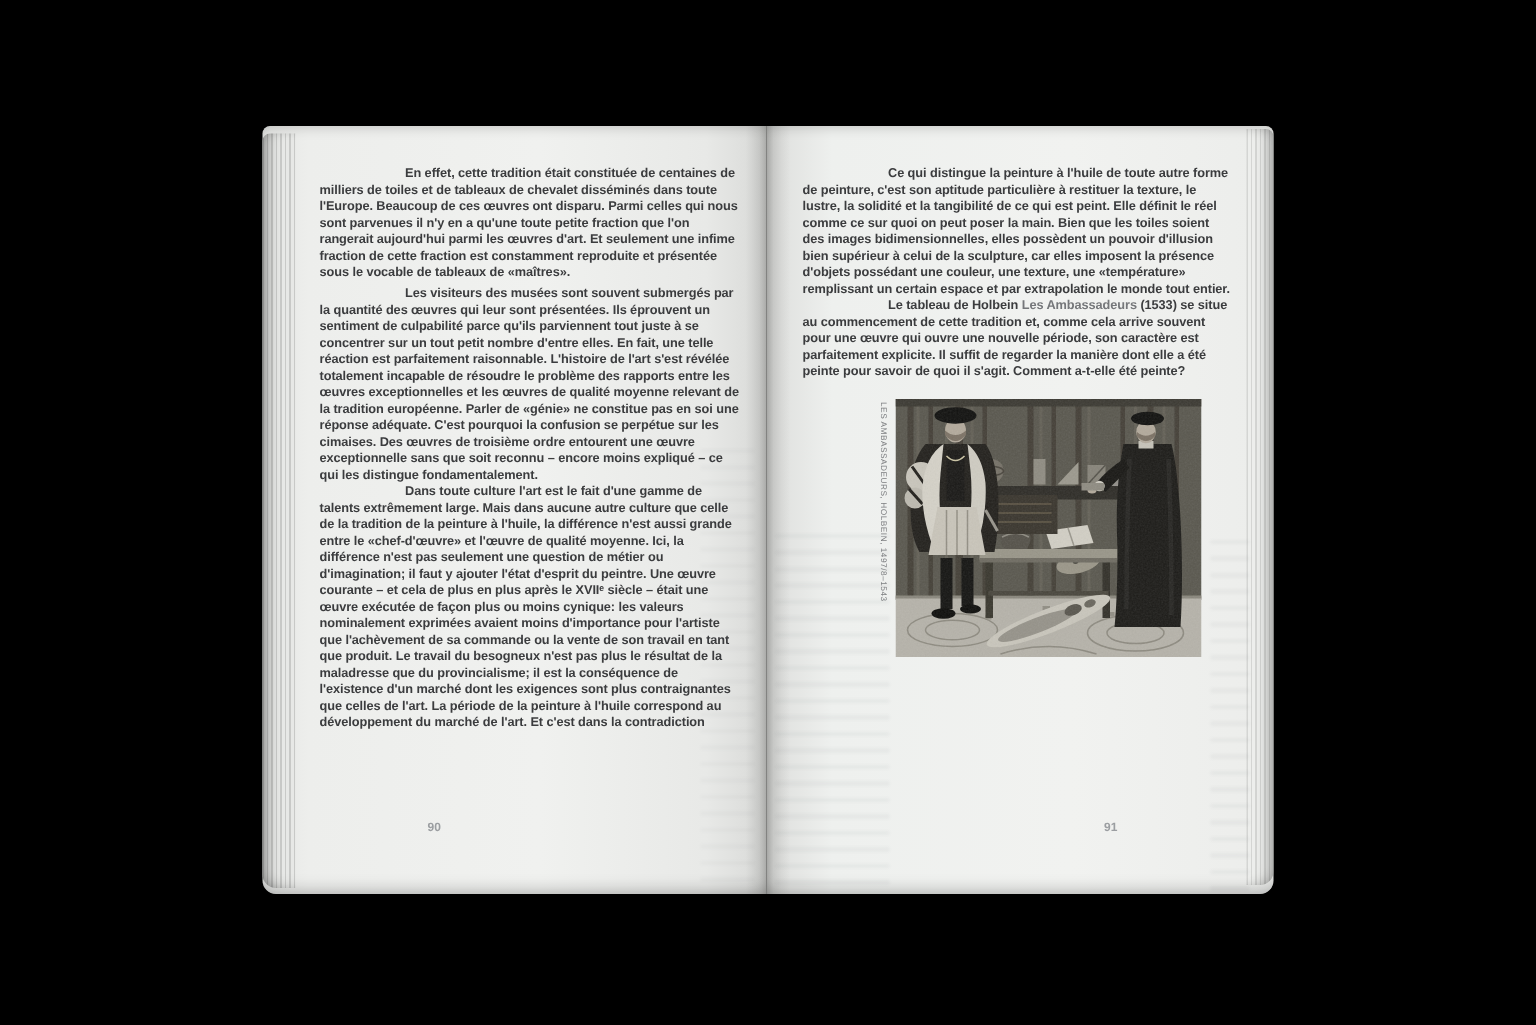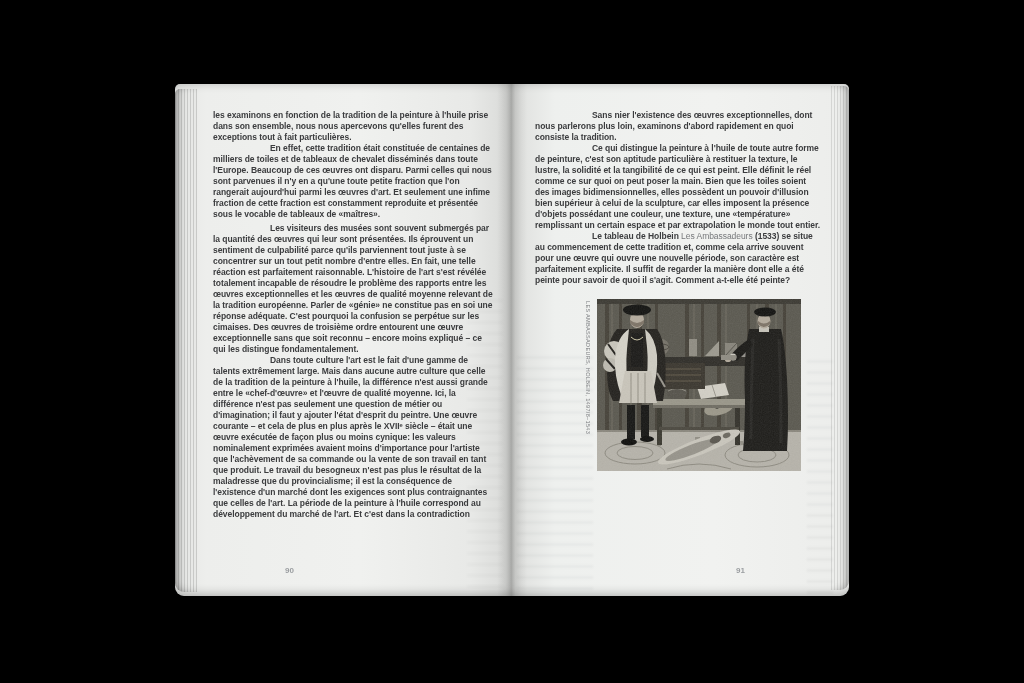--- a/index.html
+++ b/index.html
@@ -37,22 +37,22 @@
   }
   .text-area{
     position:absolute;top:26px;font-size:8.5px;line-height:11px;font-weight:700;
     color:#3b3c3e;letter-spacing:-0.05px;text-align:left;
   }
   .page-left .text-area{left:38px;width:283px;}
   .page-right .text-area{left:24px;width:287px;}
   .para{margin:0;}
   .para.indent{text-indent:57px;}
   .para.gap{margin-top:3px;}
-  .painting-title{font-weight:400;color:#75777a;margin-top:44px;}
-  .page-num{position:absolute;top:482px;font-size:8px;font-weight:700;color:#9b9ea1;}
+  .painting-title{font-weight:700;color:#75777a;margin-top:44px;}
+  .page-num{position:absolute;top:463px;font-size:8px;font-weight:700;color:#9b9ea1;}
   .page-num.pl{left:110px;}
   .page-num.pr{left:213px;padding-left:12px;}
   .figure{position:relative;margin:13px 0 0 62px;width:204px;height:172px;}
   .fig-caption{
     position:absolute;left:-15px;top:2px;height:172px;writing-mode:vertical-rl;
     font-size:5.5px;font-weight:400;color:#7c7e80;letter-spacing:.35px;white-space:nowrap;
   }
   .ghost{
     position:absolute;pointer-events:none;opacity:.10;filter:blur(1.2px);
     background:repeating-linear-gradient(to bottom,rgba(105,110,114,.55) 0 3px,transparent 3px 11px);
@@ -63,34 +63,32 @@
 </style>
 </head>
 <body>
 
 <div class="book">
 
   <div class="page page-left">
     <div class="edge-left"></div>
     <div class="ghost g3"></div>
     <div class="text-area">
-      <p class="para">les examinons en fonction de la tradition de la peinture à l'huile prise dans son ensemble, nous nous apercevons qu'elles furent des exceptions tout à fait particulières.</p>
       <p class="para indent">En effet, cette tradition était constituée de centaines de milliers de toiles et de tableaux de chevalet disséminés dans toute l'Europe. Beaucoup de ces œuvres ont disparu. Parmi celles qui nous sont parvenues il n'y en a qu'une toute petite fraction que l'on rangerait aujourd'hui parmi les œuvres d'art. Et seulement une infime fraction de cette fraction est constamment reproduite et présentée sous le vocable de tableaux de «maîtres».</p>
       <p class="para indent gap">Les visiteurs des musées sont souvent submergés par la quantité des œuvres qui leur sont présentées. Ils éprouvent un sentiment de culpabilité parce qu'ils parviennent tout juste à se concentrer sur un tout petit nombre d'entre elles. En fait, une telle réaction est parfaitement raisonnable. L'histoire de l'art s'est révélée totalement incapable de résoudre le problème des rapports entre les œuvres exceptionnelles et les œuvres de qualité moyenne relevant de la tradition européenne. Parler de «génie» ne constitue pas en soi une réponse adéquate. C'est pourquoi la confusion se perpétue sur les cimaises. Des œuvres de troisième ordre entourent une œuvre exceptionnelle sans que soit reconnu – encore moins expliqué – ce qui les distingue fondamentalement.</p>
       <p class="para indent">Dans toute culture l'art est le fait d'une gamme de talents extrêmement large. Mais dans aucune autre culture que celle de la tradition de la peinture à l'huile, la différence n'est aussi grande entre le «chef-d'œuvre» et l'œuvre de qualité moyenne. Ici, la différence n'est pas seulement une question de métier ou d'imagination; il faut y ajouter l'état d'esprit du peintre. Une œuvre courante – et cela de plus en plus après le XVIIᵉ siècle – était une œuvre exécutée de façon plus ou moins cynique: les valeurs nominalement exprimées avaient moins d'importance pour l'artiste que l'achèvement de sa commande ou la vente de son travail en tant que produit. Le travail du besogneux n'est pas plus le résultat de la maladresse que du provincialisme; il est la conséquence de l'existence d'un marché dont les exigences sont plus contraignantes que celles de l'art. La période de la peinture à l'huile correspond au développement du marché de l'art. Et c'est dans la contradiction</p>
     </div>
     <div class="page-num pl">90</div>
   </div>
 
   <div class="page page-right">
     <div class="edge-right"></div>
     <div class="ghost g1"></div>
     <div class="ghost g2"></div>
     <div class="text-area">
-      <p class="para indent">Sans nier l'existence des œuvres exceptionnelles, dont nous parlerons plus loin, examinons d'abord rapidement en quoi consiste la tradition.</p>
       <p class="para indent">Ce qui distingue la peinture à l'huile de toute autre forme de peinture, c'est son aptitude particulière à restituer la texture, le lustre, la solidité et la tangibilité de ce qui est peint. Elle définit le réel comme ce sur quoi on peut poser la main. Bien que les toiles soient des images bidimensionnelles, elles possèdent un pouvoir d'illusion bien supérieur à celui de la sculpture, car elles imposent la présence d'objets possédant une couleur, une texture, une «température» remplissant un certain espace et par extrapolation le monde tout entier.</p>
       <p class="para indent"><span>Le tableau de Holbein </span><span class="painting-title">Les Ambassadeurs</span><span> (1533) se situe au commencement de cette tradition et, comme cela arrive souvent pour une œuvre qui ouvre une nouvelle période, son caractère est parfaitement explicite. Il suffit de regarder la manière dont elle a été peinte pour savoir de quoi il s'agit. Comment a-t-elle été peinte?</span></p>
 
       <div class="figure">
         <div class="fig-caption">LES AMBASSADEURS, HOLBEIN, 1497/8–1543</div>
         <svg viewBox="0 0 204 172" width="204" height="172" xmlns="http://www.w3.org/2000/svg">
           <defs>
             <filter id="grain">
                 <feTurbulence type="fractalNoise" baseFrequency="0.9" numOctaves="2"></feTurbulence>
                 <feColorMatrix type="saturate" values="0"></feColorMatrix>

